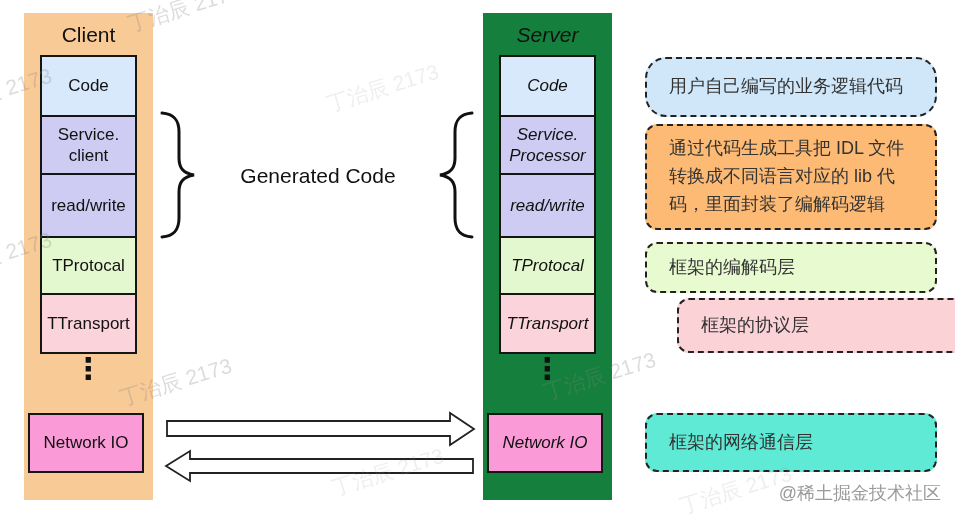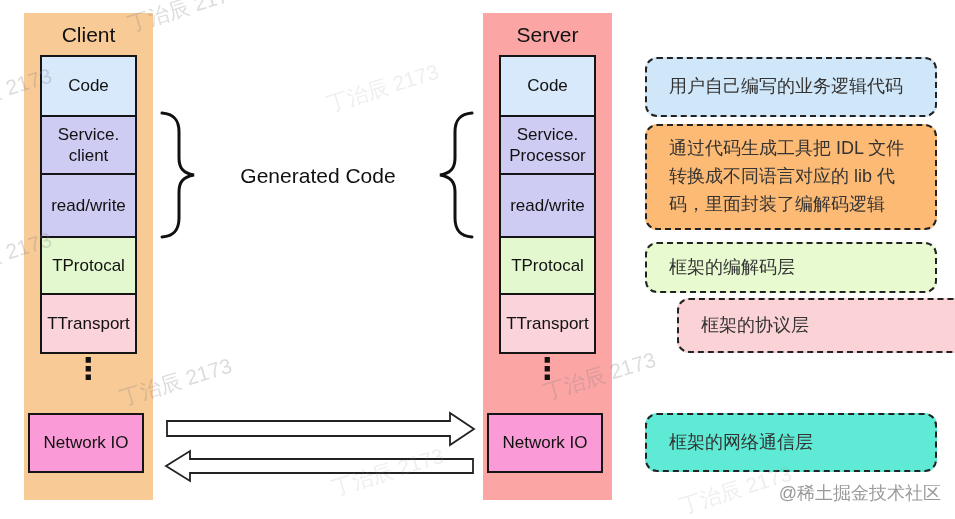--- a/index.html
+++ b/index.html
@@ -145,21 +145,21 @@
       <div class="sbox h1" style="background-color: rgb(207, 204, 244);">Service.
 client</div>
       <div class="sbox h2" style="background-color: rgb(207, 204, 244);">read/write</div>
       <div class="sbox h3" style="background-color: rgb(227, 248, 206);">TProtocal</div>
       <div class="sbox h4" style="background-color: rgb(250, 211, 219);">TTransport</div>
     </div>
     <div class="dots">⋮</div>
     <div class="network-box" style="background-color: rgb(250, 154, 215);">Network IO</div>
   </div>
 
-  <div class="column server" style="background-color: #fca5a5;">
+  <div class="column server" style="background-color: #15803d; font-style: italic;">
     <div class="col-title">Server</div>
     <div class="stack">
       <div class="sbox h0" style="background-color: rgb(215, 233, 251);">Code</div>
       <div class="sbox h1" style="background-color: rgb(207, 204, 244);">Service.
 Processor</div>
       <div class="sbox h2" style="background-color: rgb(207, 204, 244);">read/write</div>
       <div class="sbox h3" style="background-color: rgb(227, 248, 206);">TProtocal</div>
       <div class="sbox h4" style="background-color: rgb(250, 211, 219);">TTransport</div>
     </div>
     <div class="dots">⋮</div>
@@ -168,21 +168,21 @@
 
   <svg class="overlay" viewBox="0 0 955 519" xmlns="http://www.w3.org/2000/svg">
     <path d="M 162,113 C 174,114 179,120 179,132 L 179,158 C 179,168 183,173 194,175 C 183,177 179,182 179,192 L 179,218 C 179,230 174,236 162,237" fill="none" stroke="#111" stroke-width="3" stroke-linecap="round"></path>
     <path d="M 472,113 C 460,114 455,120 455,132 L 455,158 C 455,168 451,173 440,175 C 451,177 455,182 455,192 L 455,218 C 455,230 460,236 472,237" fill="none" stroke="#111" stroke-width="3" stroke-linecap="round"></path>
     <polygon points="167,421 450,421 450,413 474,429 450,445 450,436 167,436" fill="#ffffff" stroke="#222" stroke-width="1.8"></polygon>
     <polygon points="473,459 190,459 190,451 166,466 190,481 190,473 473,473" fill="#ffffff" stroke="#222" stroke-width="1.8"></polygon>
   </svg>
 
   <div class="generated-code">Generated Code</div>
 
-  <div class="annotation a0" style="background-color: rgb(208, 231, 249);">用户自己编写的业务逻辑代码</div>
+  <div class="annotation a0" style="background-color: rgb(208, 231, 249); border-radius: 21px;">用户自己编写的业务逻辑代码</div>
   <div class="annotation a1" style="background-color: #fdba74;">通过代码生成工具把 IDL 文件
 转换成不同语言对应的 lib 代
 码，里面封装了编解码逻辑</div>
   <div class="annotation a2" style="background-color: rgb(232, 250, 208);">框架的编解码层</div>
   <div class="annotation a3" style="background-color: rgb(251, 210, 213); margin-left: 32px;">框架的协议层</div>
   <div class="annotation a4" style="background-color: #5eead4;">框架的网络通信层</div>
 
   <span class="wm" style="left:126px; top:-6px;">丁治辰 2173</span>
   <span class="wm faint" style="left:325px; top:74px;">丁治辰 2173</span>
   <span class="wm" style="left:-62px; top:78px;">丁治辰 2173</span>

